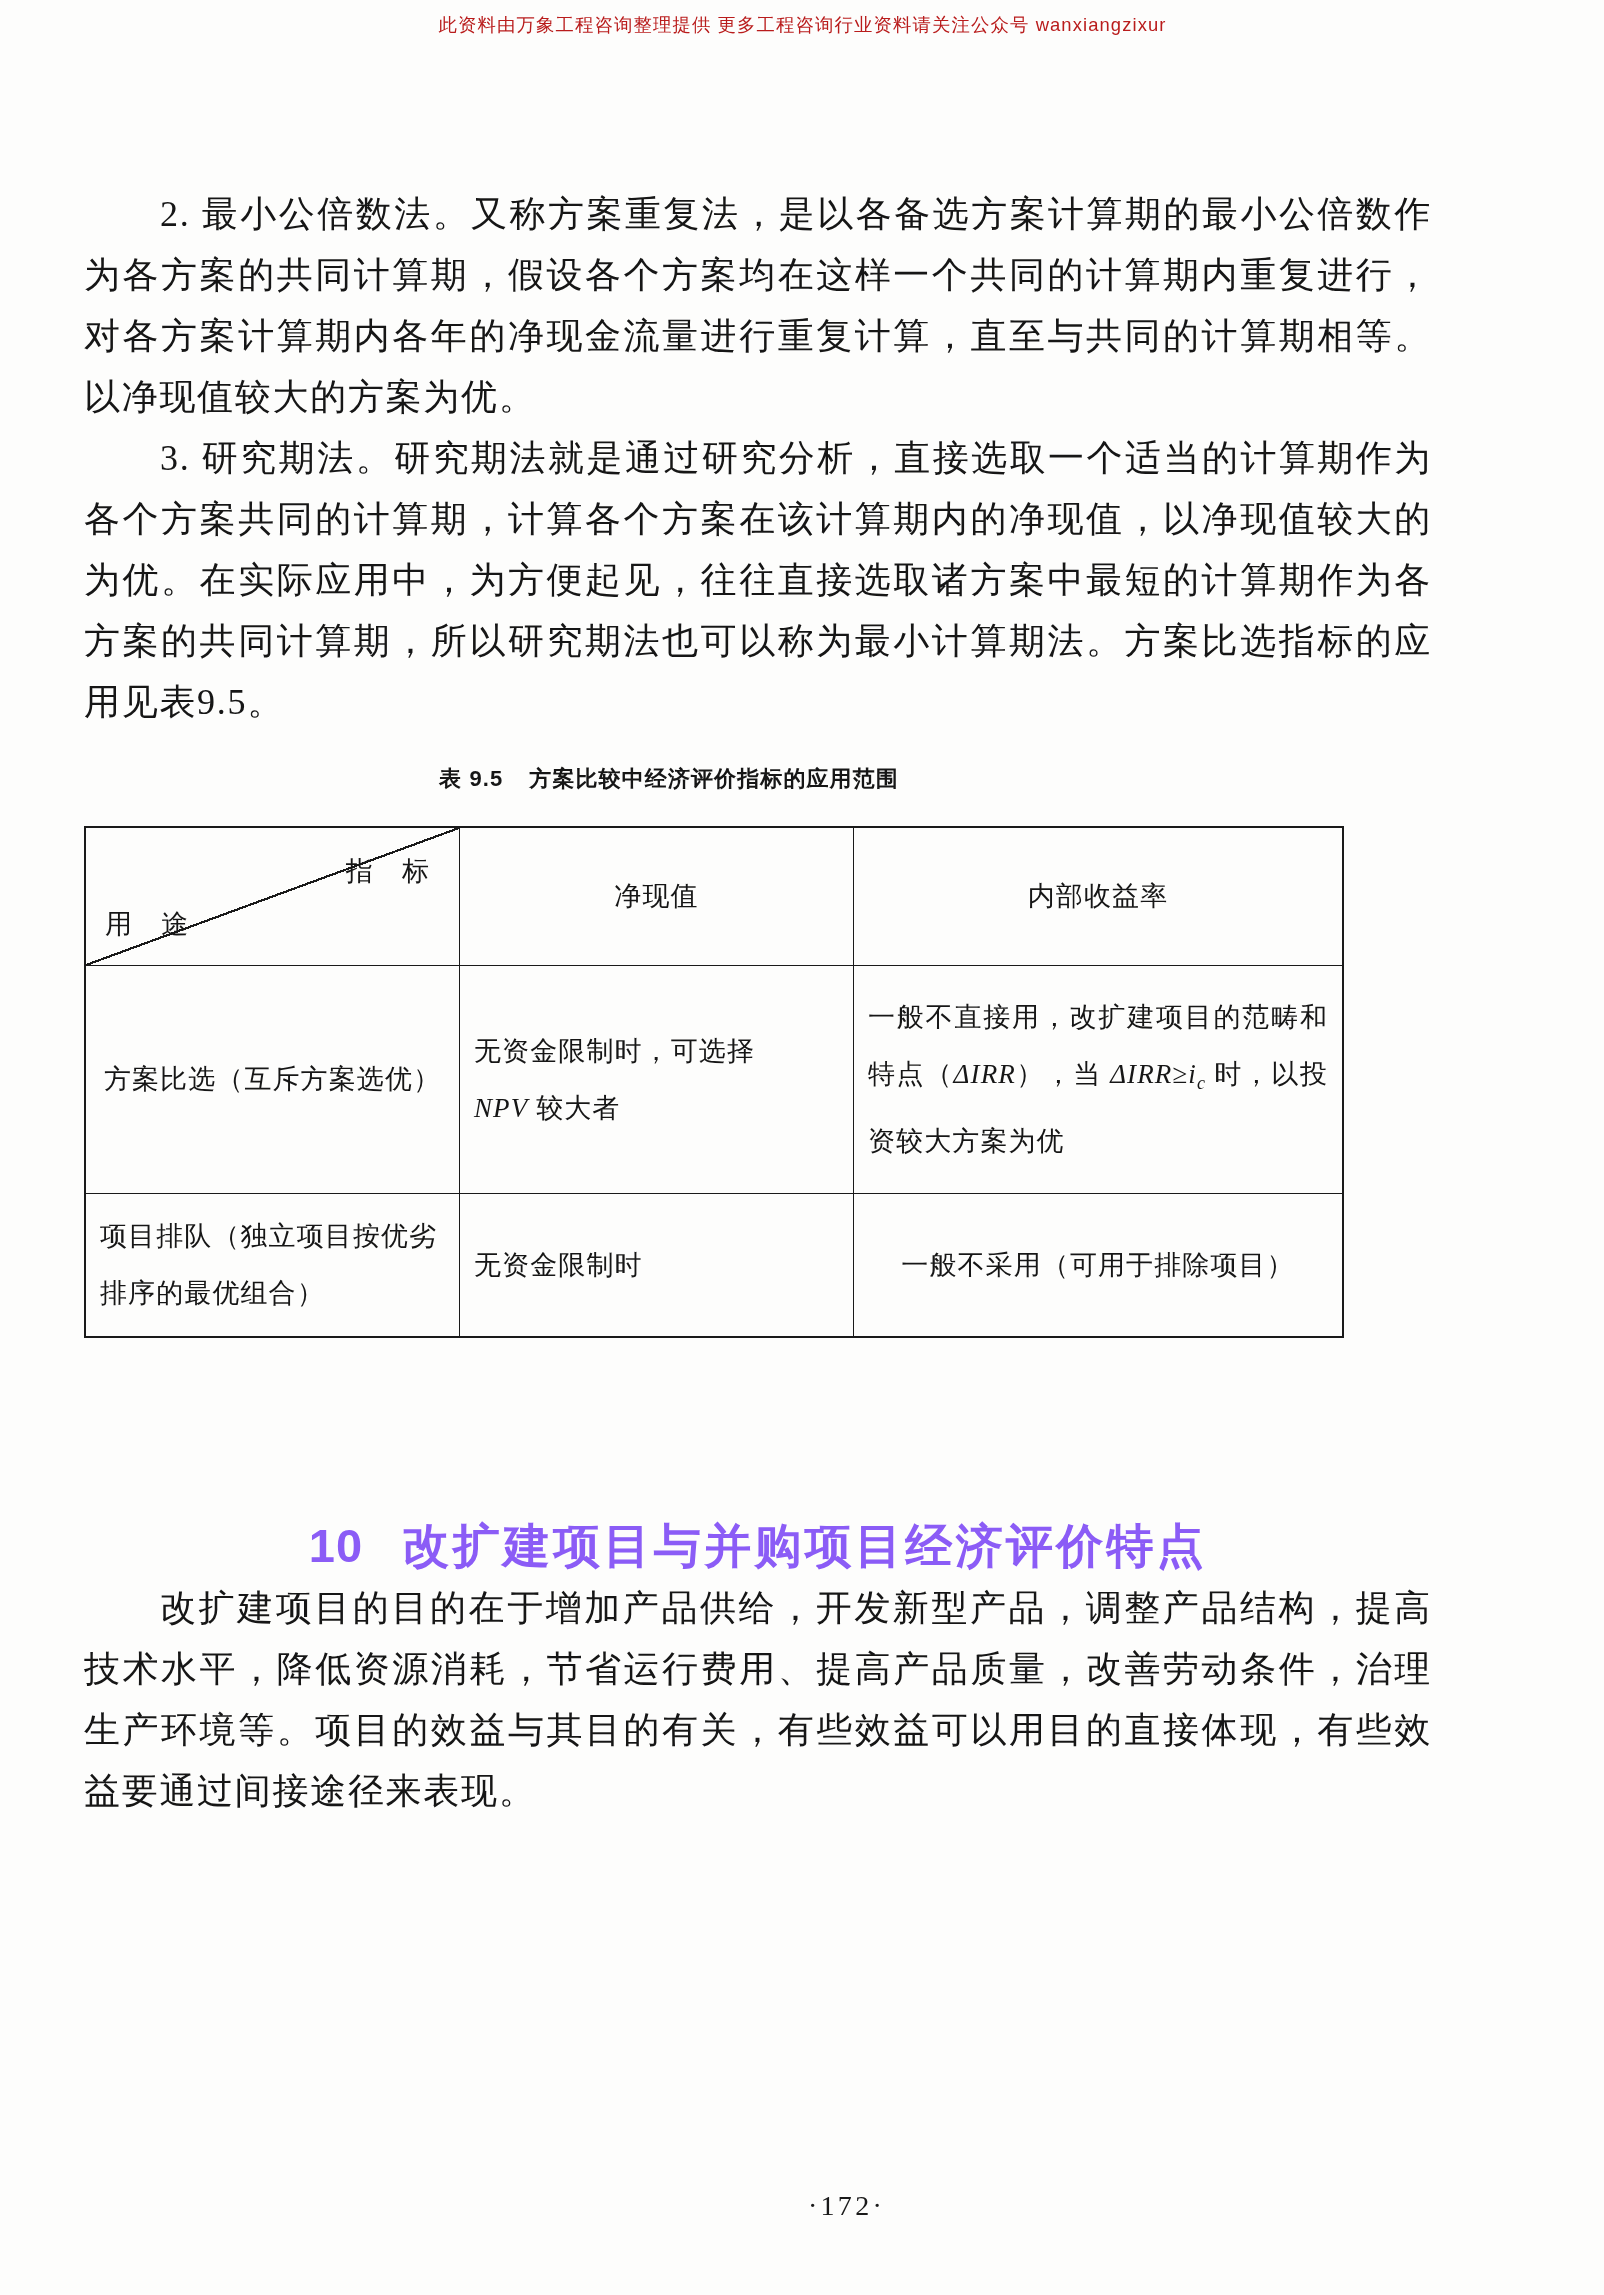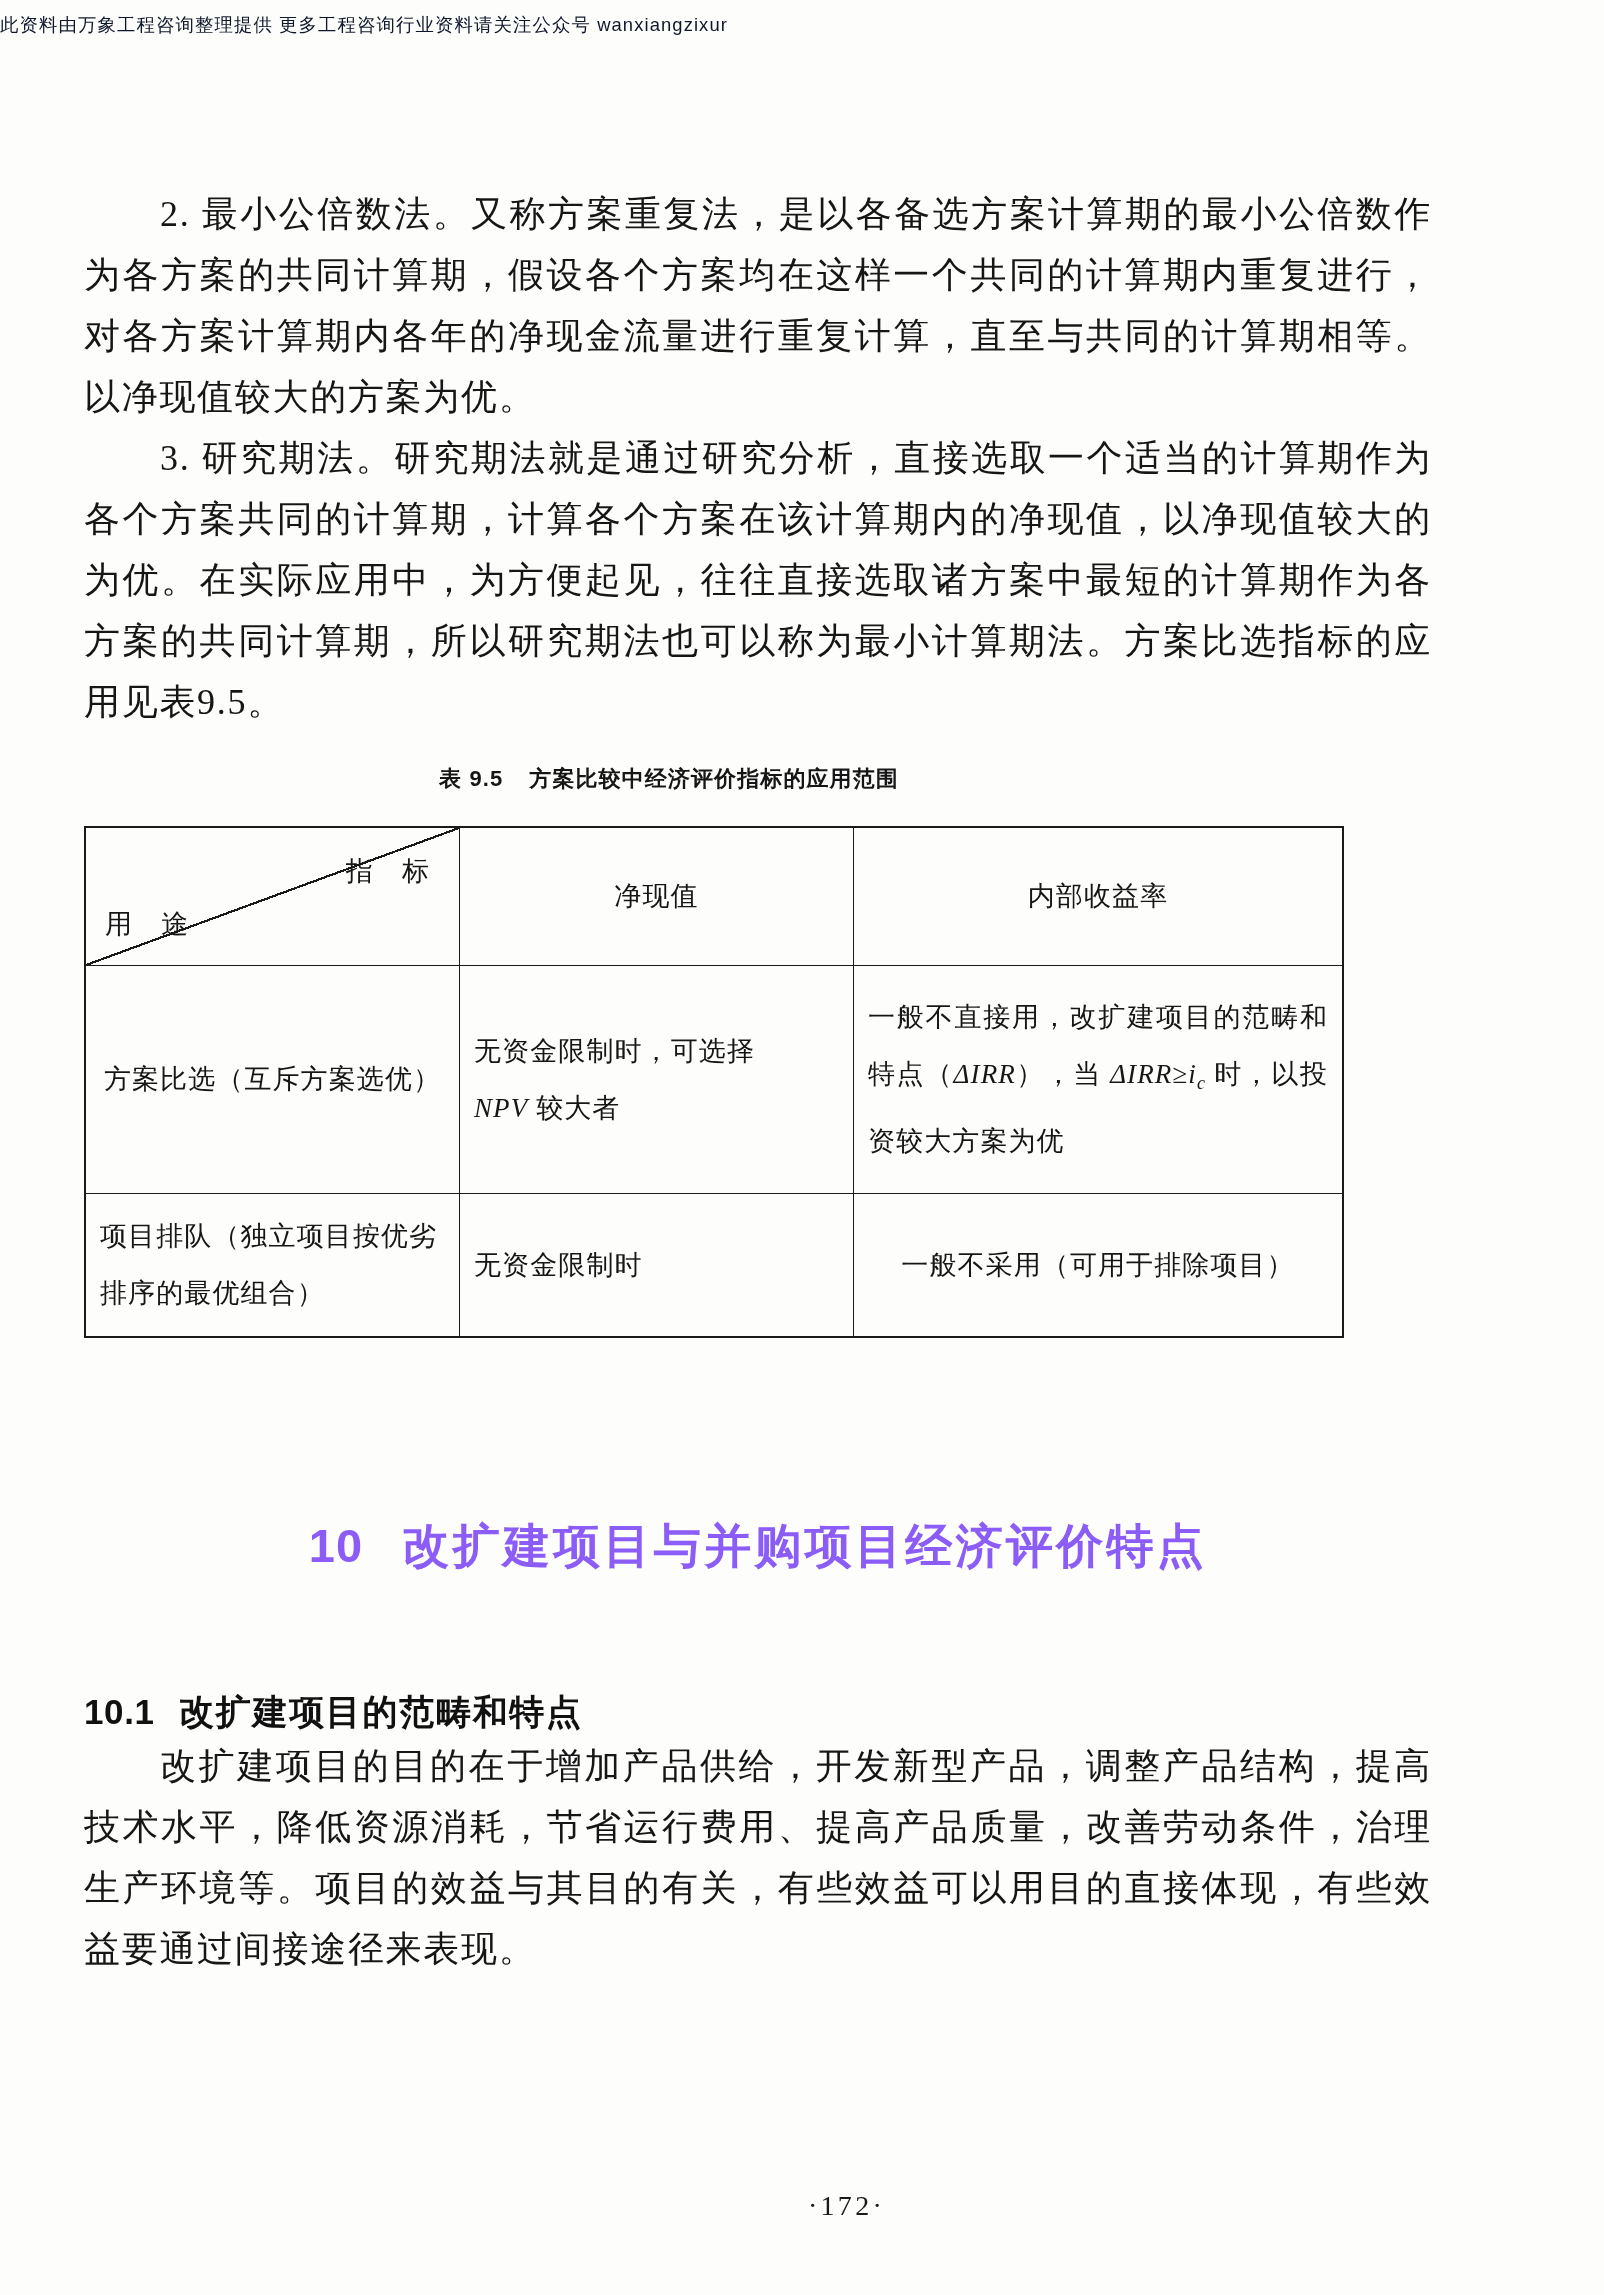--- a/index.html
+++ b/index.html
@@ -8,24 +8,24 @@
     background:#fdfdfc;
     font-family:"Liberation Serif","DejaVu Serif",serif;
     color:#161616;
     position:relative;
     overflow:hidden;
   }
   .page { position:relative; width:1605px; height:2295px; }
 
   .watermark {
     position:absolute; top:12.3px; left:0; width:100%;
-    text-align:left;
+    text-align:center;
     font-family:"Liberation Sans","DejaVu Sans",sans-serif;
     font-size:18.4px; letter-spacing:1.1px;
-    color:#0f172a;
+    color:#b91c1c;
   }
 
   .content {
     position:absolute; left:84px; top:184px; width:1348px;
   }
 
   p.para {
     margin:0;
     font-size:36px; line-height:61px; letter-spacing:1.7px;
     text-align:justify;
@@ -156,23 +156,20 @@
             <td class="cell-center col-irr">一般不采用（可用于排除项目）</td>
           </tr>
         </tbody>
       </table>
     </div>
 
     <h1 class="chapter">
       <span class="num">10</span><span>改扩建项目与并购项目经济评价特点</span>
     </h1>
 
-    <h2 class="section">
-      <span class="num">10.1</span><span>改扩建项目的范畴和特点</span>
-    </h2>
 
     <p class="para">改扩建项目的目的在于增加产品供给，开发新型产品，调整产品结构，提高技术水平，降低资源消耗，节省运行费用、提高产品质量，改善劳动条件，治理生产环境等。项目的效益与其目的有关，有些效益可以用目的直接体现，有些效益要通过间接途径来表现。</p>
 
   </div>
 
   <div class="page-number">·172·</div>
 
 </div>
 
 

